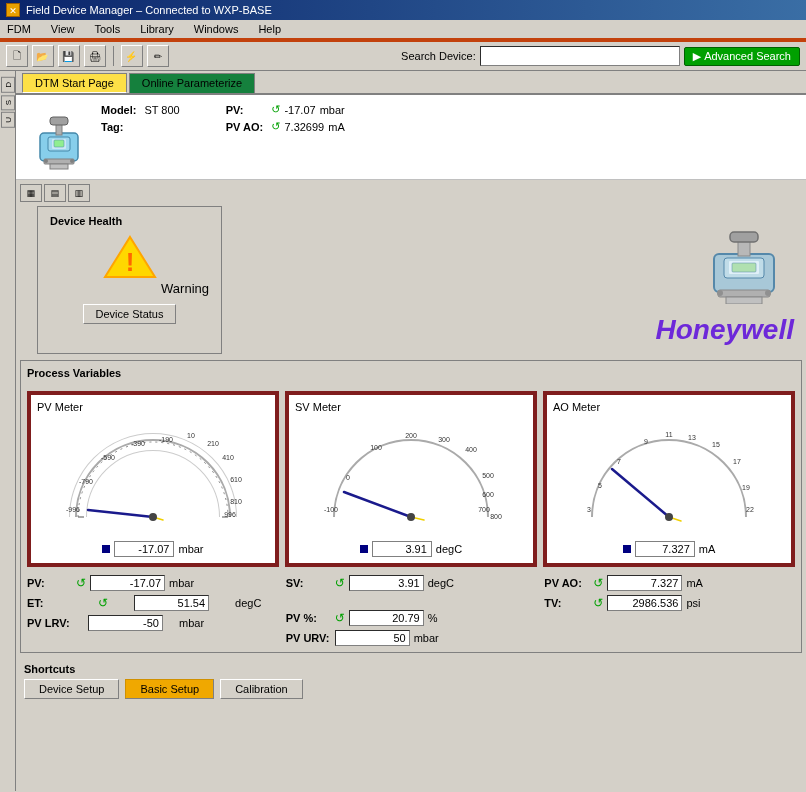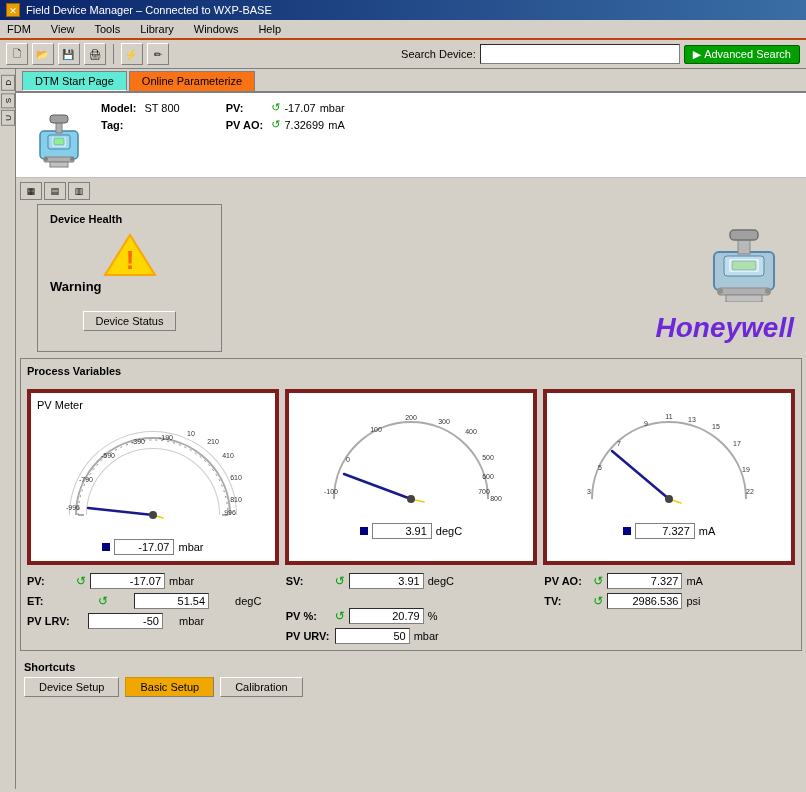--- a/index.html
+++ b/index.html
@@ -3,57 +3,57 @@
   <meta charset="utf-8">
   <style>
     * { box-sizing: border-box; margin: 0; padding: 0; }
     body { font-family: 'Arial', sans-serif; font-size: 11px; background: #d4d0c8; width: 806px; height: 792px; overflow: hidden; }
 
     
     .title-bar { background: linear-gradient(to right, #0a246a, #3a6ea5); color: white; font-size: 11px; padding: 3px 6px; display: flex; align-items: center; gap: 6px; }
     .title-bar-icon { width: 14px; height: 14px; background: #e8a000; border: 1px solid #a06000; display: inline-block; font-size: 9px; color: white; text-align: center; line-height: 14px; }
 
     
-    .menu-bar { background: #d4d0c8; border-bottom: 2px solid #c2410c; padding: 2px 4px; display: flex; gap: 14px; font-size: 11px; }
+    .menu-bar { background: #d4d0c8; border-bottom: 4px solid #c2410c; padding: 2px 4px; display: flex; gap: 14px; font-size: 11px; }
     .menu-item { cursor: pointer; padding: 1px 3px; }
 
     
     .toolbar { background: #d4d0c8; border-bottom: 1px solid #808080; padding: 3px 6px; display: flex; align-items: center; gap: 4px; }
     .toolbar-btn { width: 22px; height: 22px; background: #d4d0c8; border: 1px solid #808080; border-top-color: #ffffff; border-left-color: #ffffff; cursor: pointer; display: flex; align-items: center; justify-content: center; font-size: 10px; }
     .toolbar-sep { width: 1px; height: 20px; background: #808080; margin: 0 3px; }
     .search-label { margin-left: auto; font-size: 11px; }
     .search-input { width: 200px; height: 20px; border: 1px inset #808080; background: white; padding: 1px 3px; }
     .search-btn { background: #00a000; color: white; border: 1px solid #006000; border-radius: 2px; padding: 2px 8px; font-size: 11px; cursor: pointer; display: flex; align-items: center; gap: 3px; }
 
     
     .main-area { display: flex; height: calc(792px - 72px); }
 
     
     .content-area { flex: 1; display: flex; flex-direction: column; overflow: hidden; }
 
     
     .tab-strip { background: #d4d0c8; display: flex; border-bottom: 2px solid #808080; padding-top: 2px; padding-left: 6px; }
-    .tab { padding: 3px 12px; border: 1px solid #808080; border-bottom: none; background: #f97316; cursor: pointer; font-size: 11px; margin-right: 2px; }
-    .tab.active { background: #5eead4; border-bottom: 1px solid white; z-index: 1; }
+    .tab { padding: 3px 12px; border: 1px solid #808080; border-bottom: none; background: #15803d; cursor: pointer; font-size: 11px; margin-right: 2px; }
+    .tab.active { background: #fde047; border-bottom: 1px solid white; z-index: 1; }
 
     
     .device-info-bar { background: white; padding: 8px 10px; border-bottom: 1px solid #c0c0c0; display: flex; align-items: flex-start; gap: 10px; }
 
     
     .main-content { background: #d4d0c8; flex: 1; overflow-y: auto; padding: 4px; }
 
     
     .view-toggle { display: flex; gap: 2px; margin-bottom: 4px; }
     .view-btn { width: 22px; height: 18px; background: #d4d0c8; border: 1px solid #808080; cursor: pointer; display: flex; align-items: center; justify-content: center; font-size: 9px; }
 
     
     .top-section { display: flex; gap: 4px; margin-bottom: 6px; padding-left: 17px; }
     .device-health-box { background: #d4d0c8; border: 1px solid #808080; padding: 8px 12px; width: 185px; min-height: 130px; }
     .device-health-title { font-size: 11px; font-weight: bold; margin-bottom: 6px; }
-    .warning-text { text-align: left; font-size: 13px; font-weight: bold; margin-bottom: 17px; }
+    .warning-text { text-align: right; font-size: 13px; font-weight: normal; margin-bottom: 8px; }
     .device-status-btn { display: block; margin: 0 auto; background: #d4d0c8; border: 1px solid #808080; border-top-color: #ffffff; border-left-color: #ffffff; padding: 3px 12px; cursor: pointer; font-size: 11px; }
     .honeywell-area { flex: 1; display: flex; flex-direction: column; align-items: flex-end; justify-content: flex-end; padding: 8px; }
     .honeywell-logo { color: #6d28d9; font-size: 28px; font-weight: bold; font-style: italic; }
 
     
     .process-vars-section { background: #d4d0c8; border: 1px solid #808080; padding: 6px; margin-bottom: 6px; }
     .section-title { font-size: 11px; font-weight: bold; margin-bottom: 12px; }
     .meters-row { display: flex; gap: 6px; margin-bottom: 8px; }
     .meter-box { background: white; border: 4px solid #7f1d1d; flex: 1; padding: 6px; }
     .meter-title { font-size: 11px; margin-bottom: 4px; }
@@ -258,20 +258,21 @@
               </svg>
             </div>
             <div class="gauge-value-row">
               <span class="gauge-indicator"></span>
               <span class="gauge-value-box">-17.07</span>
               <span class="gauge-unit">mbar</span>
             </div>
           </div>
 
           <div class="meter-box">
+            <div class="meter-title">SV Meter</div>
             <div class="gauge-container">
               <svg width="190" height="110" viewBox="0 0 190 110" class="gauge-svg">
                 <path d="M 20 95 A 75 75 0 0 1 170 95" fill="none" stroke="white" stroke-width="16"></path>
                 <path d="M 18 95 A 77 77 0 0 1 172 95" fill="none" stroke="#aaaaaa" stroke-width="2"></path>
 
                 <text x="15" y="90" font-size="7" text-anchor="middle" fill="#333">-100</text>
                 <text x="32" y="58" font-size="7" text-anchor="middle" fill="#333">0</text>
                 <text x="60" y="28" font-size="7" text-anchor="middle" fill="#333">100</text>
                 <text x="95" y="16" font-size="7" text-anchor="middle" fill="#333">200</text>
                 <text x="128" y="20" font-size="7" text-anchor="middle" fill="#333">300</text>
@@ -287,20 +288,21 @@
               </svg>
             </div>
             <div class="gauge-value-row">
               <span class="gauge-indicator"></span>
               <span class="gauge-value-box">3.91</span>
               <span class="gauge-unit">degC</span>
             </div>
           </div>
 
           <div class="meter-box">
+            <div class="meter-title">AO Meter</div>
             <div class="gauge-container">
               <svg width="190" height="110" viewBox="0 0 190 110" class="gauge-svg">
                 <path d="M 20 95 A 75 75 0 0 1 170 95" fill="none" stroke="white" stroke-width="16"></path>
                 <path d="M 18 95 A 77 77 0 0 1 172 95" fill="none" stroke="#aaaaaa" stroke-width="2"></path>
 
                 <text x="15" y="90" font-size="7" text-anchor="middle" fill="#333">3</text>
                 <text x="26" y="66" font-size="7" text-anchor="middle" fill="#333">5</text>
                 <text x="45" y="42" font-size="7" text-anchor="middle" fill="#333">7</text>
                 <text x="72" y="22" font-size="7" text-anchor="middle" fill="#333">9</text>
                 <text x="95" y="15" font-size="7" text-anchor="middle" fill="#333">11</text>

